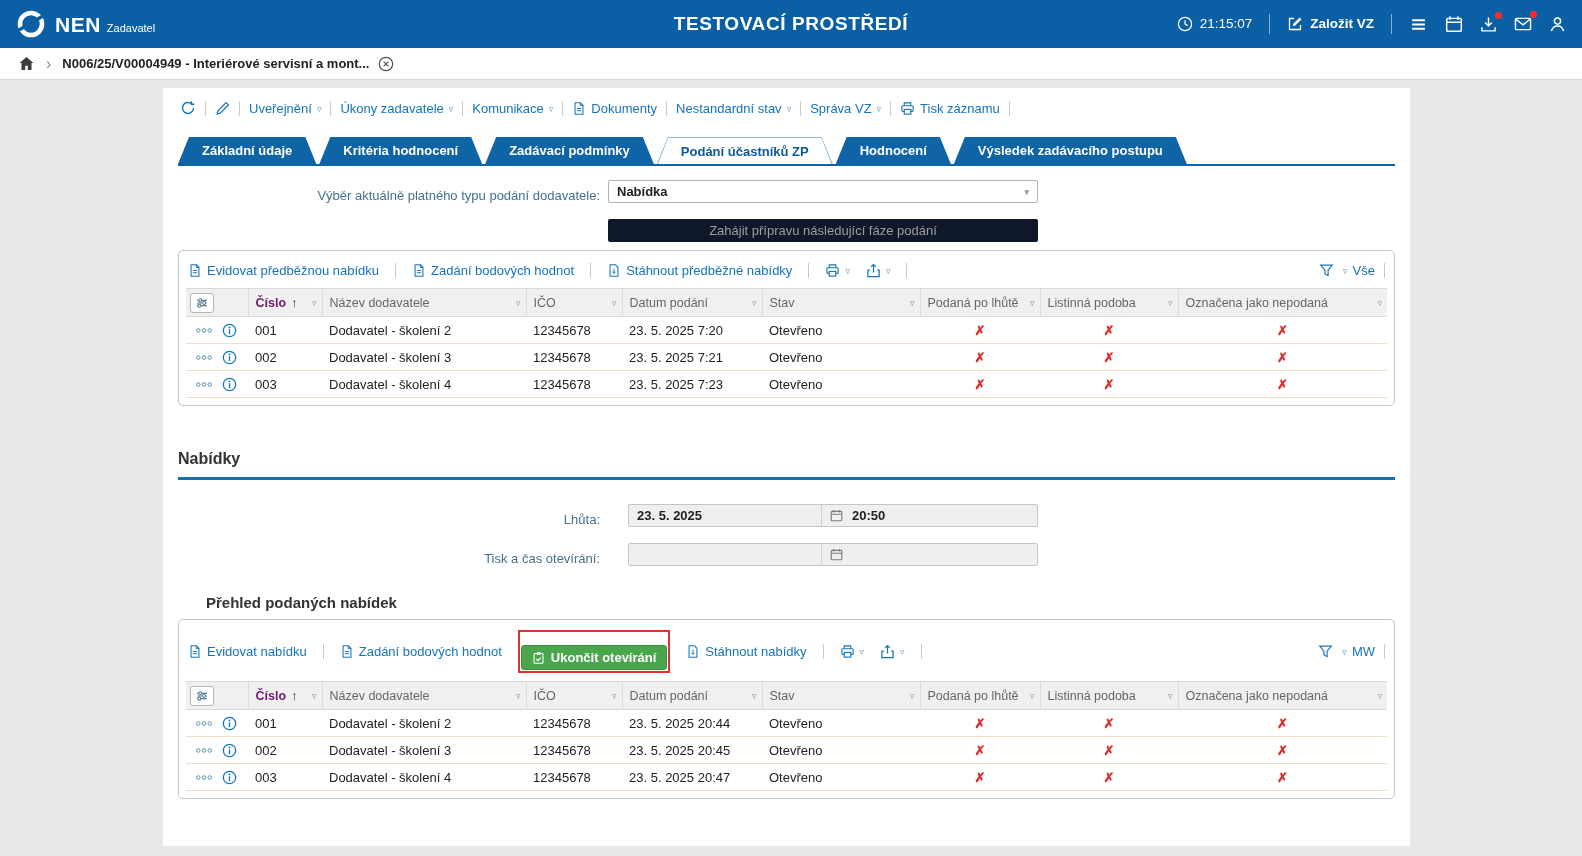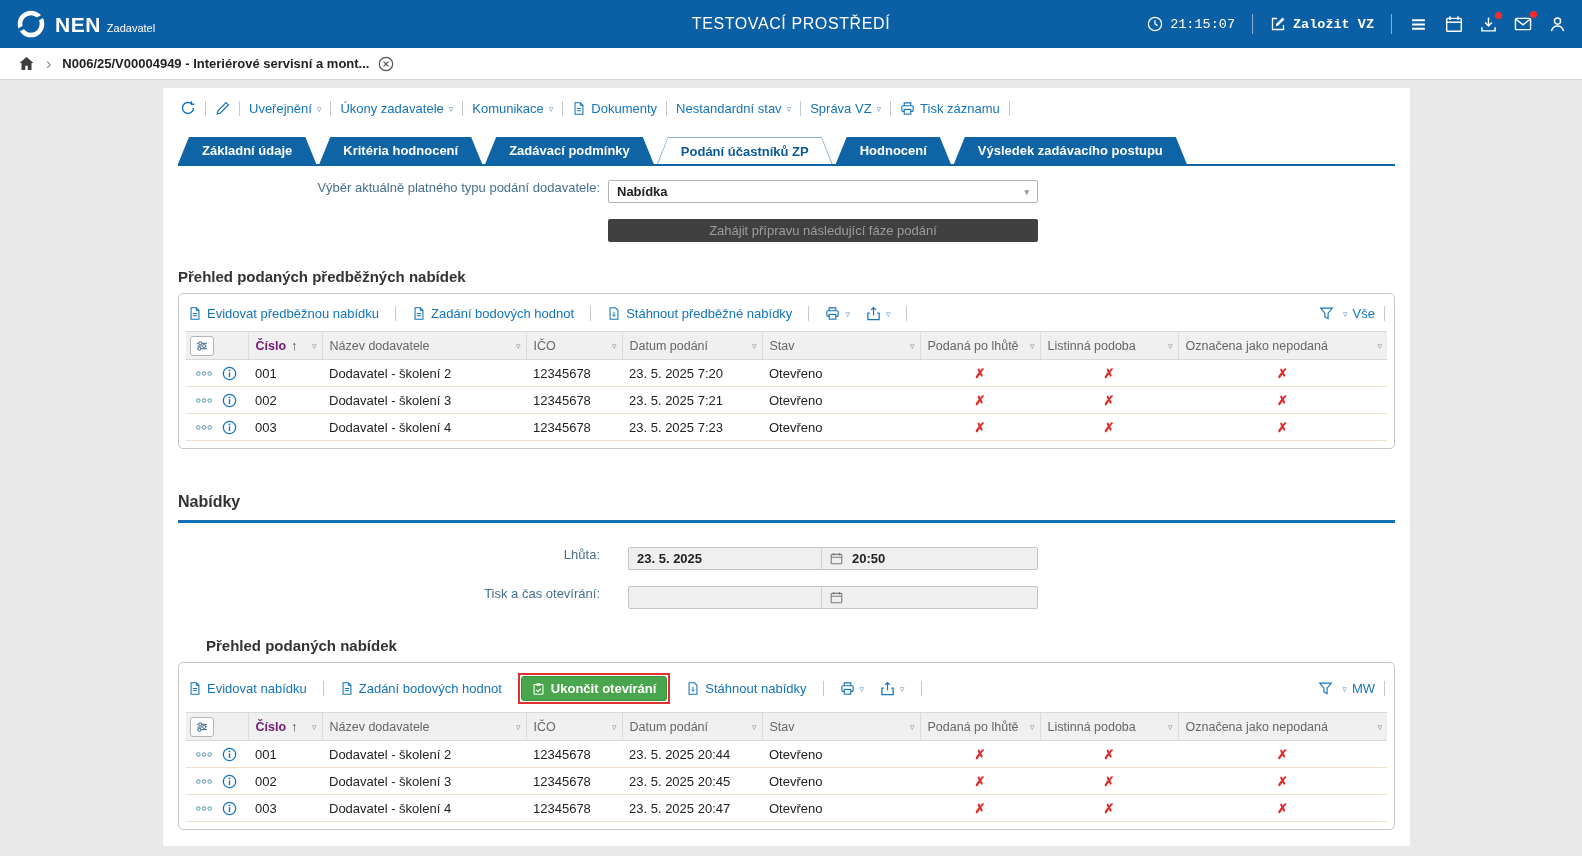--- a/index.html
+++ b/index.html
@@ -17,25 +17,25 @@
   .topbar {
     height: 48px; background: #0b5fa4; color:#fff;
     display:flex; align-items:center; padding:0 16px; position:relative;
   }
   .brand { display:flex; align-items:center; gap:9px; }
   .brand-text { display:flex; align-items:flex-end; gap:6px; }
   .brand-name { font-size:21px; font-weight:bold; letter-spacing:.5px; line-height:1; }
   .brand-sub { font-size:11px; padding-bottom:1px; }
   .env-title {
     position:absolute; left:50%; transform:translateX(-50%);
-    font-size:16px; font-weight:normal; letter-spacing:.6px;text-align:right;
+    font-size:19px; font-weight:bold; letter-spacing:.6px;text-align:right;
   }
   .top-right { margin-left:auto; display:flex; align-items:center; gap:17px; }
   .tsep { width:1px; height:20px; background:rgba(255,255,255,.5); }
-  .top-item { display:flex; align-items:center; gap:7px; color:#fff; cursor:pointer;font-family:Liberation Mono, monospace; }
+  .top-item { display:flex; gap:7px; color:#fff; cursor:pointer; }
   .top-time { font-size:13.5px; }
   .zalozit { font-weight:bold; font-size:13.5px; }
   .icon-wrap { position:relative; display:flex; }
   .badge { position:absolute; top:-4px; right:-5px; width:7px; height:7px; border-radius:50%; background:#ff2a2a; }
 
   
   .breadcrumb {
     height:32px; background:#fff; border-bottom:1px solid #d6d6d6;
     display:flex; align-items:center; padding:0 18px; gap:11px;
   }
@@ -65,30 +65,30 @@
     cursor:pointer; white-space:nowrap;
   }
   .tab.active { background:#8fb4cf; padding:0; }
   .tab-in {
     background:#fff; color:#0b5a9a; height:100%; margin:1px 1px 0;
     display:flex; align-items:center; padding:0 23px;
     clip-path: polygon(10.5px 0, calc(100% - 10.5px) 0, 100% 100%, 0 100%);
   }
 
   
-  .form-row { display:flex; align-items:flex-start; margin-top:14px; }
+  .form-row { display:flex; align-items:flex-end; margin-top:14px; }
   .flabel { width:430px; text-align:right; padding-right:8px; color:#45708e; }
   .fctrl { width:430px; }
   .select {
     height:23px; border:1px solid #b3b3b3; background:#fff; border-radius:2px;
     display:flex; align-items:center; padding:0 8px; font-weight:bold; cursor:pointer;
   }
   .select-chev { margin-left:auto; color:#9a9a9a; font-size:9px; }
   .btn-disabled {
-    width:430px; height:23px; background:#404040; color:#9d9d9d;
+    width:430px; height:23px; background:#0f172a; color:#9d9d9d;
     border:none; border-radius:2px; font-size:13px; font-family:inherit;
   }
   .mt16 { margin-top:16px; }
 
   .dt-field {
     height:23px; background:#efefef; border:1px solid #c5c5c5; border-radius:2px;
     display:flex; align-items:center; overflow:hidden; cursor:default;margin-left:20px;
   }
   .dt-date { flex:1; padding:0 8px; font-weight:bold; }
   .dt-right { width:216px; height:100%; border-left:1px solid #d2d2d2; display:flex; align-items:center; gap:9px; padding:0 8px; }
@@ -126,21 +126,21 @@
     width:24px; height:20px; border:1px solid #b5b5b5; border-radius:3px; background:#fff;
     display:flex; align-items:center; justify-content:center; color:#5a7d95; cursor:pointer;
   }
   th.th-first { padding:0 4px; }
 
   
   .hl-red { border:2px solid #e03131; padding:1px; display:inline-flex; }
   .btn-green {
     display:flex; align-items:center; gap:6px; background:#4aa64d; border:1px solid #3c9440;
     color:#fff; font-weight:bold; font-size:13px; height:25px; padding:0 10px;
-    border-radius:3px; font-family:inherit; cursor:pointer;
+    border-radius:3px; font-family:inherit; cursor:pointer;margin-top:12px;
   }
   .funnel { color:#1474ba; display:flex; cursor:pointer; }
 </style>
 </head>
 <body>
 
 <div class="topbar">
   <div class="brand">
     <span>
       <svg width="30" height="30" viewBox="0 0 30 30">
@@ -335,21 +335,20 @@
         <span class="select-chev">▾</span>
       </div>
     </div>
   </div>
 
   <div class="form-row mt16">
     <span class="flabel"></span>
     <button class="btn-disabled" disabled="">Zahájit přípravu následující fáze podání</button>
   </div>
 
-  <div class="sec-h">Přehled podaných předběžných nabídek</div>
 
   <div class="tablebox">
     <div class="tb-toolbar">
       <span class="tb-link">
         <span>
             <svg width="14" height="15" viewBox="0 0 16 16">
               <path d="M3.5 1.5h6.2l2.8 2.8v10.2H3.5z" fill="none" stroke="currentColor" stroke-width="1.2"></path>
               <path d="M9.5 1.7v2.9h2.9" fill="none" stroke="currentColor" stroke-width="1.1"></path>
               <path d="M5.5 8h5M5.5 10.5h5" stroke="currentColor" stroke-width="1.1"></path>
             </svg>

